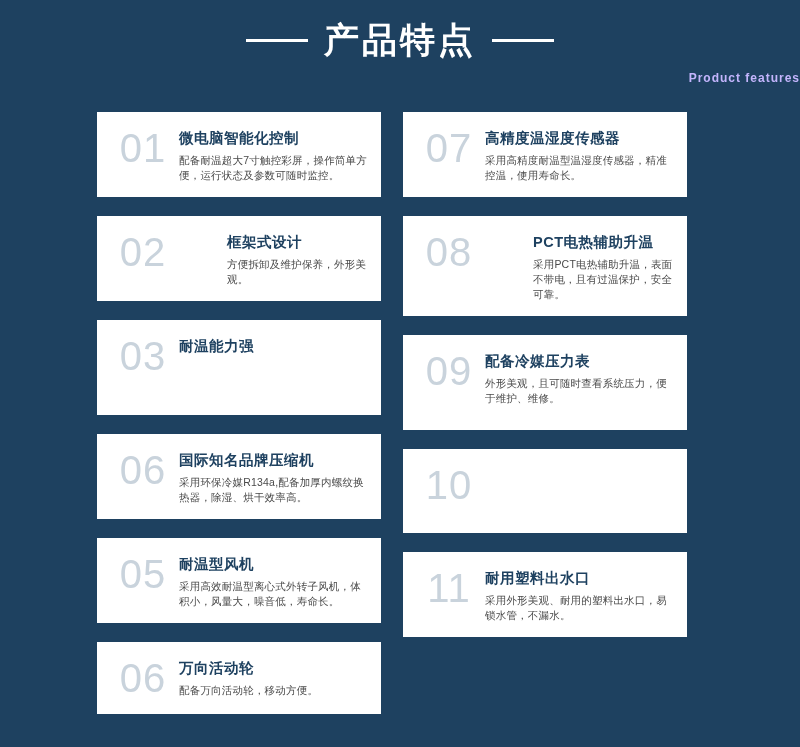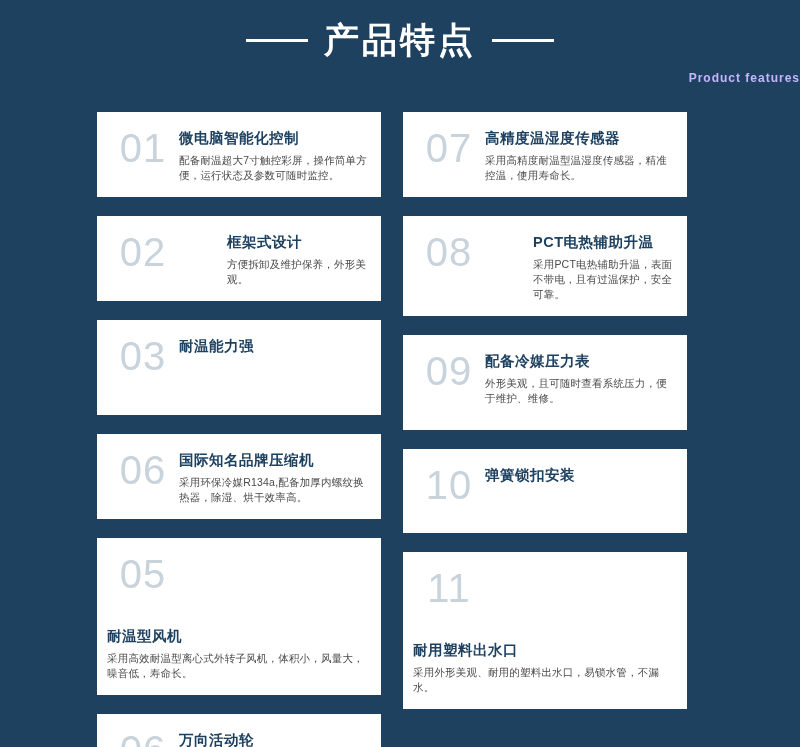--- a/index.html
+++ b/index.html
@@ -96,21 +96,21 @@
     color: #4a4a4a;
     font-size: 10.5px;
     line-height: 15px;
     letter-spacing: 0.2px;
   }
   
   .h1 { min-height: 84px; }
   .h2 { min-height: 72px; gap: 48px; }
   .h3 { min-height: 95px; }
   .h4 { min-height: 84px; }
-  .h5 { min-height: 84px; flex-direction: column; }
+  .h5 { min-height: 84px; }
   .h6 { min-height: 72px; }
 </style>
 </head>
 <body>
 
 <div class="page">
 
   <div class="header">
     <div class="title-row">
       <span class="title-rule"></span>
@@ -195,21 +195,20 @@
         <div class="card-num">09</div>
         <div class="card-body">
           <div class="card-title">配备冷媒压力表</div>
           <div class="card-desc">外形美观，且可随时查看系统压力，便于维护、维修。</div>
         </div>
       </div>
 
       <div class="card h4">
         <div class="card-num">10</div>
         <div class="card-body">
-          <div class="card-title">弹簧锁扣安装</div>
         </div>
       </div>
 
       <div class="card h5">
         <div class="card-num">11</div>
         <div class="card-body">
           <div class="card-title">耐用塑料出水口</div>
           <div class="card-desc">采用外形美观、耐用的塑料出水口，易锁水管，不漏水。</div>
         </div>
       </div>

